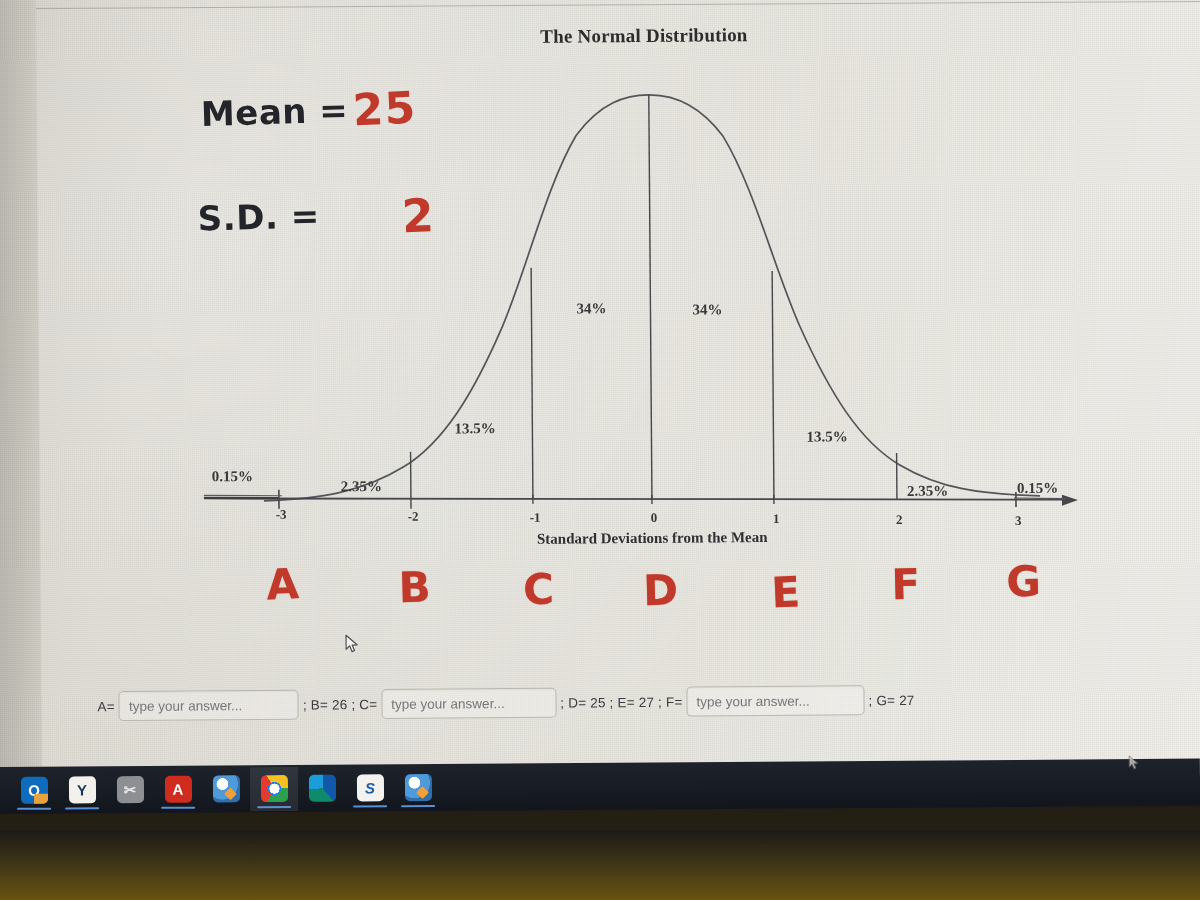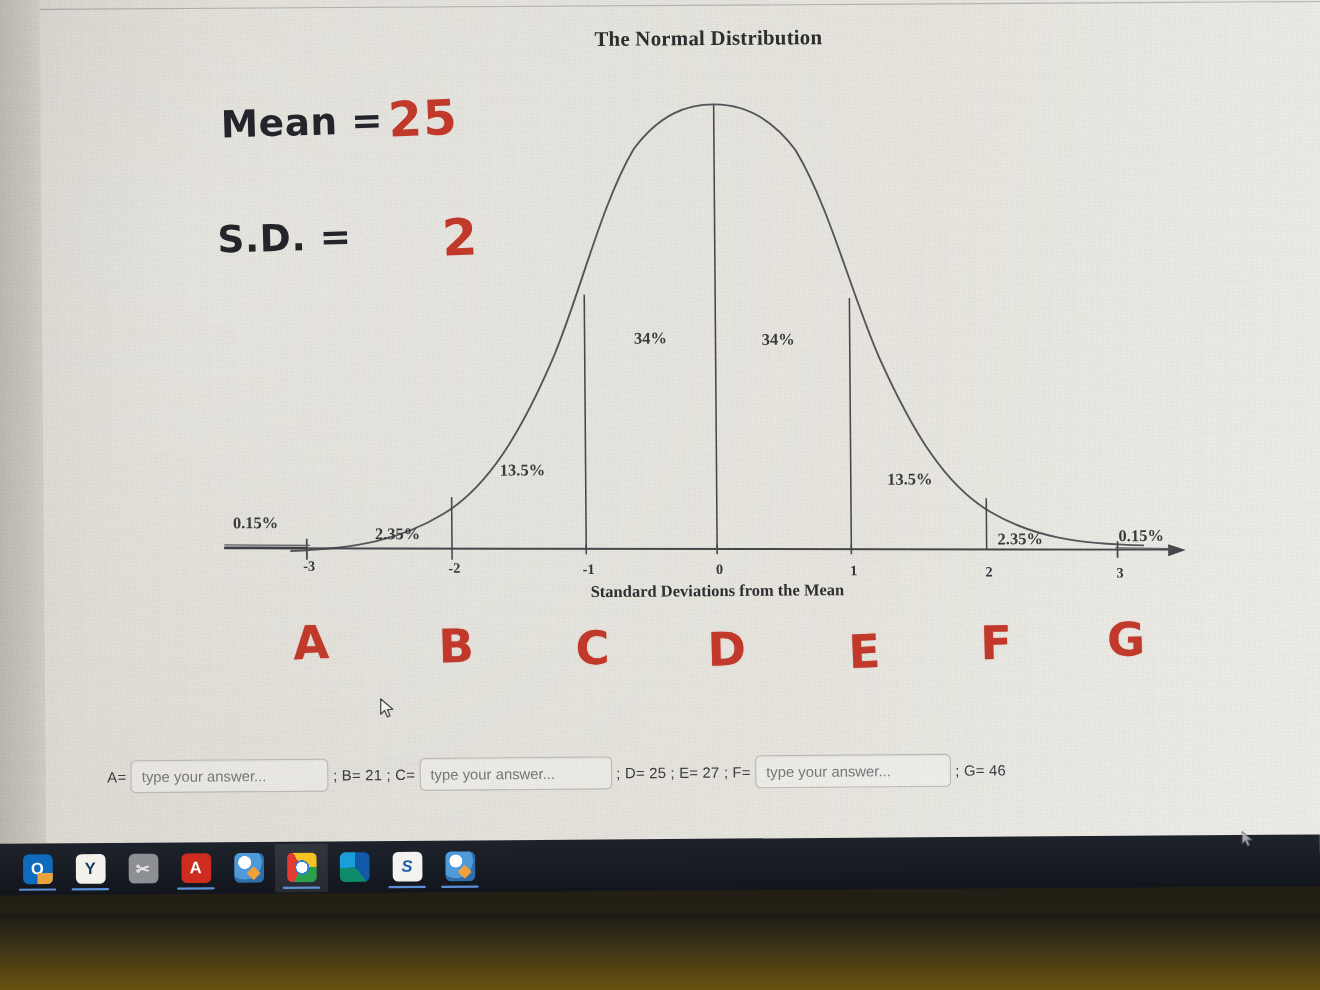--- a/index.html
+++ b/index.html
@@ -371,29 +371,29 @@
     <div class="letter" style="left:656px; top:571px; transform:translateX(-50%) rotate(-1deg);">D</div>
     <div class="letter" style="left:781px; top:574px; transform:translateX(-50%) rotate(-2deg);">E</div>
     <div class="letter" style="left:901px; top:567px; transform:translateX(-50%) rotate(-1deg);">F</div>
     <div class="letter" style="left:1019px; top:565px; transform:translateX(-50%) rotate(-1deg);">G</div>
 
     <div class="answer-row">
       <span class="ans-text">A=</span>
       <div class="ans-input a">
         <span>type your answer...</span>
       </div>
-      <span class="ans-text">; B= 21 ; C=</span>
+      <span class="ans-text">; B= 26 ; C=</span>
       <div class="ans-input c">
         <span>type your answer...</span>
       </div>
       <span class="ans-text">; D= 25 ; E= 27 ; F=</span>
       <div class="ans-input f">
         <span>type your answer...</span>
       </div>
-      <span class="ans-text">; G= 46</span>
+      <span class="ans-text">; G= 27</span>
     </div>
 
     <svg class="cursor" viewBox="0 0 16 20">
       <path d="M1,1 L1,15 L4.6,11.6 L7,17.4 L9.4,16.3 L7.1,10.8 L12,10.6 Z" fill="#f2f1ee" stroke="#4d4d52" stroke-width="1.2" stroke-linejoin="round"></path>
     </svg>
 
   </div>
 
   <div class="taskbar">
 

